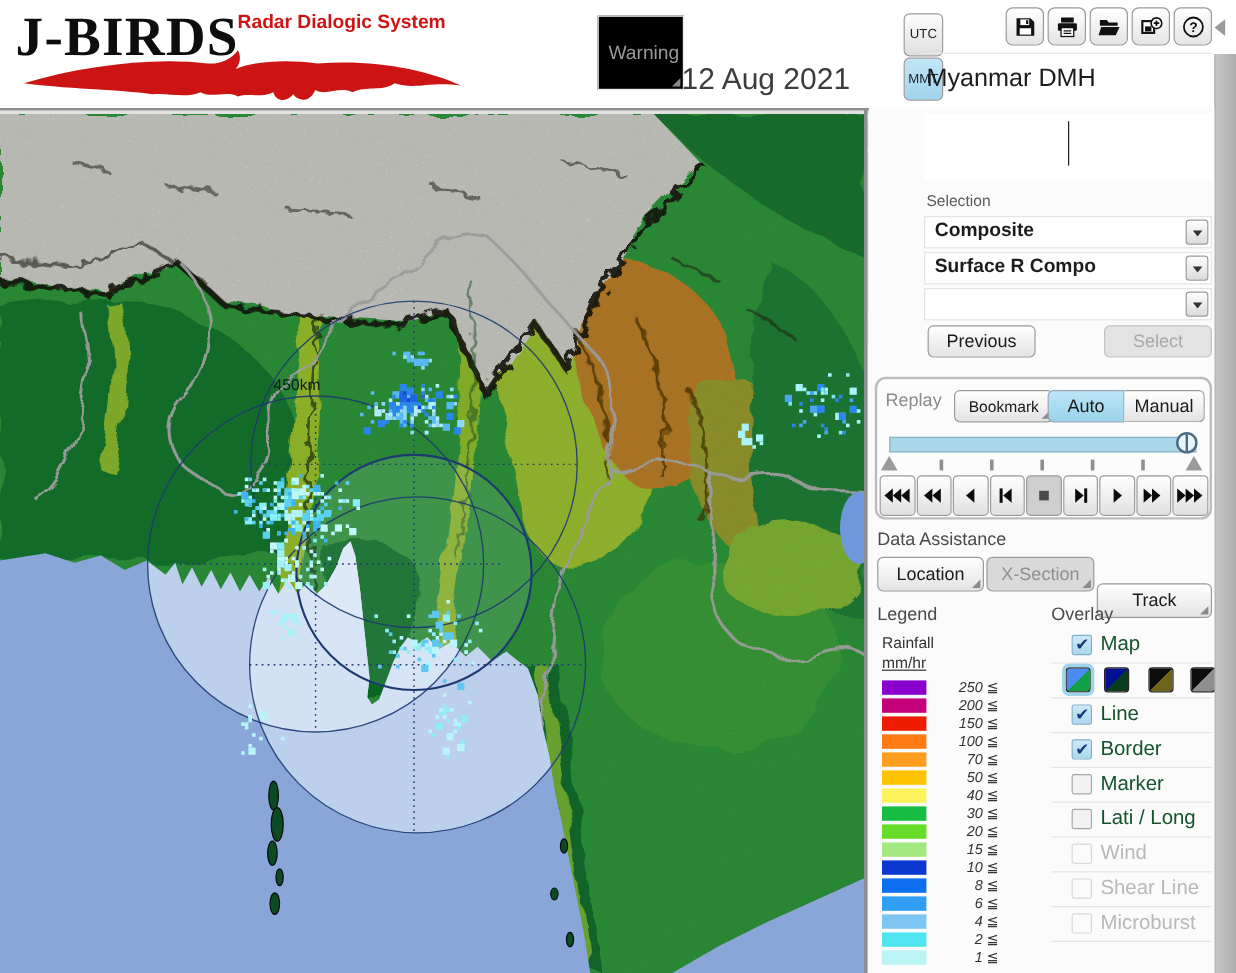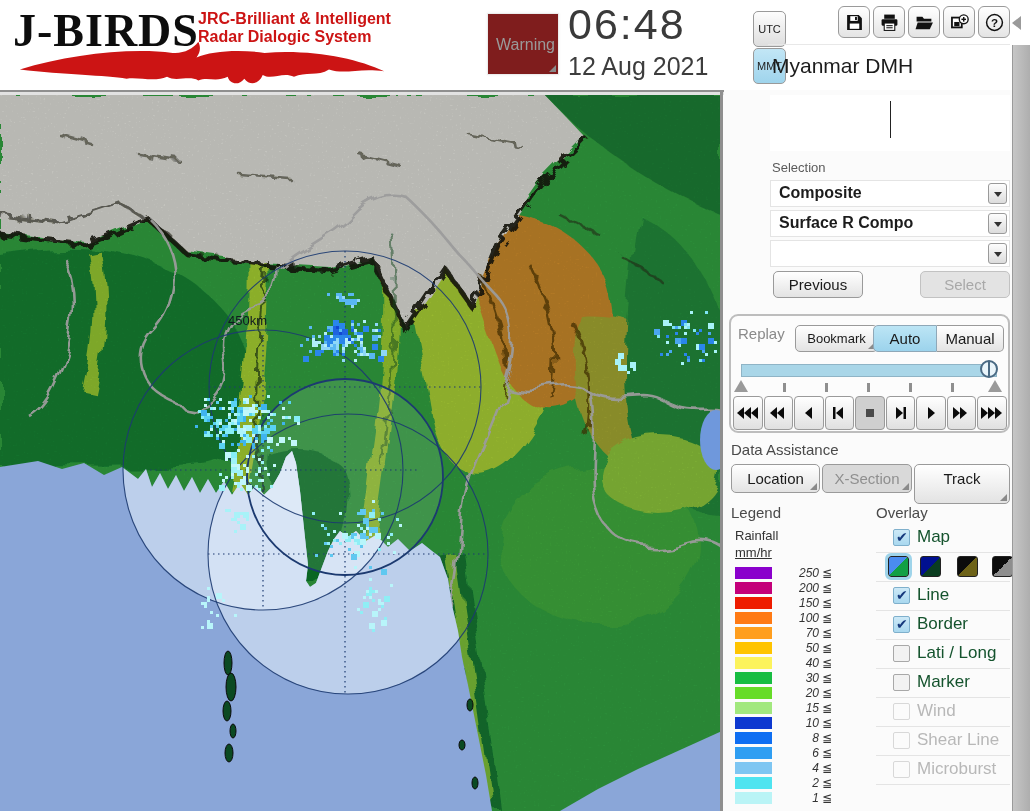--- a/index.html
+++ b/index.html
@@ -4,21 +4,21 @@
 <style>
   html,body{margin:0;padding:0;background:#fff;}
   *{box-sizing:border-box;font-family:"Liberation Sans","DejaVu Sans",sans-serif;}
   .app{position:relative;width:1030px;height:811px;background:#fbfbfb;overflow:hidden;}
   
   .header{position:absolute;left:0;top:0;width:1030px;height:91px;background:#fff;}
   .map-topline{position:absolute;left:0;top:90px;width:764px;height:5px;background:#e2e2e2;border-top:2px solid #8f8f8f;}
   .logo-title{position:absolute;left:13px;top:4px;font-family:"Liberation Serif","DejaVu Serif",serif;font-weight:700;font-size:46px;color:#0d0d0d;letter-spacing:1px;}
   .logo-sub{position:absolute;left:198px;top:10px;color:#cc1414;font-weight:700;font-size:16px;line-height:18px;white-space:nowrap;}
   .eagle{position:absolute;left:8px;top:40px;}
-  .warning-box{position:absolute;left:487px;top:13px;width:72px;height:62px;background:#7f1d1d;border:1px solid #ececec;box-shadow:0 0 3px rgba(0,0,0,.06);}
+  .warning-box{position:absolute;left:498px;top:13px;width:72px;height:62px;background:#000000;border:1px solid #ececec;box-shadow:0 0 3px rgba(0,0,0,.06);}
   .warning-box span{position:absolute;left:8px;top:22px;font-size:16px;color:#9a9a9a;}
   .corner{position:absolute;right:2px;bottom:2px;width:0;height:0;border-left:7px solid transparent;border-bottom:7px solid #8a8a8a;}
   .clock-time{position:absolute;left:568px;top:0px;font-size:43px;font-weight:500;color:#3a3a3a;letter-spacing:2px;}
   .clock-date{position:absolute;left:568px;top:52px;font-size:25px;color:#3d3d3d;}
   .tzbtn{position:absolute;left:724px;width:33px;height:36px;border:1px solid #9a9a9a;border-radius:5px;font-size:11px;color:#222;text-align:center;line-height:34px;cursor:pointer;margin-left:29px;}
   .tz-utc{top:11px;background:linear-gradient(#fdfdfd,#dedede);}
   .tz-mmt{top:48px;background:linear-gradient(#c2e6f6,#9fd4ec);}
   .toolbar{position:absolute;left:838px;top:6px;display:flex;gap:3px;}
   .tbtn{width:32px;height:32px;border:1px solid #9a9a9a;border-radius:6px;background:linear-gradient(#ffffff,#e4e4e4);display:flex;align-items:center;justify-content:center;cursor:pointer;}
   .hdr-sep{position:absolute;left:768px;top:44px;width:242px;height:1px;background:#e8e8e8;}
@@ -59,21 +59,21 @@
   .stri{position:absolute;width:0;height:0;border-left:7px solid transparent;border-right:7px solid transparent;border-bottom:12px solid #9a9a9a;top:64px;}
   .stri.l{left:3px;} .stri.r{left:257px;}
   .stick{position:absolute;top:67px;width:3px;height:9px;background:#8f8f8f;}
   .pbrow{position:absolute;left:2px;top:80px;display:flex;gap:1px;}
   .pbtn{width:29.5px;height:34px;border:1px solid #9a9a9a;border-radius:4px;background:linear-gradient(#ffffff,#e0e0e0);display:flex;align-items:center;justify-content:center;cursor:pointer;}
   .pbtn.active{background:#cfcfcf;}
   
   .da-label{position:absolute;left:7px;top:351px;font-size:15px;color:#4a4a4a;}
   .btn-location{left:7px;top:374px;width:89px;height:29px;line-height:27px;}
   .btn-xsection{left:98px;top:374px;width:90px;height:29px;line-height:27px;background:#d9d9d9;color:#8f8f8f;}
-  .btn-track{left:190px;top:374px;width:96px;height:40px;line-height:27px;}
+  .btn-track{left:190px;top:396px;width:96px;height:29px;line-height:27px;}
   
   .legend-label{position:absolute;left:7px;top:414px;font-size:15px;color:#4a4a4a;}
   .overlay-label{position:absolute;left:152px;top:414px;font-size:15px;color:#4a4a4a;}
   .lg-t1{position:absolute;left:11px;top:438px;font-size:13px;color:#333;}
   .lg-t2{position:absolute;left:11px;top:455px;font-size:13px;color:#333;text-decoration:underline;}
   .legend-rows{position:absolute;left:11px;top:476px;width:110px;}
   .lg-row{height:15px;position:relative;}
   .lg-sw{position:absolute;left:0;top:1px;width:37px;height:12px;}
   .lg-val{position:absolute;left:40px;top:0;width:44px;text-align:right;font-size:12px;color:#333;font-style:italic;}
   .lg-suf{position:absolute;left:87px;top:0;font-size:12px;color:#333;}
@@ -93,31 +93,29 @@
   .map-wrap svg text{font-family:"Liberation Sans","DejaVu Sans",sans-serif;}
 </style>
 </head>
 <body>
 
 <div class="app">
 
   <div class="header">
     <div class="logo-title">J-BIRDS</div>
     <div class="logo-sub">
-      <div>JRC-Brilliant &amp; Intelligent</div>
       <div>Radar  Dialogic  System</div>
     </div>
     <svg class="eagle" width="388" height="46" viewBox="0 0 400 50">
       <path fill="#cc1414" d="M2,32 C55,16 120,8 168,14 C180,15 190,10 196,2 C199,8 198,14 194,19 C210,12 240,10 268,14 C320,10 368,20 398,34 C370,30 356,38 338,32 C326,40 312,34 300,40 C288,34 276,44 266,38 C262,48 252,50 246,42 C240,50 230,48 228,40 C216,46 206,40 196,44 C186,38 172,46 162,40 C148,46 132,40 118,42 C96,38 50,38 2,32 Z"></path>
     </svg>
     <div class="warning-box">
       <span>Warning</span>
       <i class="corner"></i>
     </div>
-    <div class="clock-time">06:48</div>
     <div class="clock-date">12 Aug 2021</div>
     <div class="tzbtn tz-utc">UTC</div>
     <div class="tzbtn tz-mmt">MMT</div>
     <div class="toolbar" id="toolbar">
         <div class="tbtn">
           <span>
             <svg width="19" height="19" viewBox="0 0 18 18">
               <path d="M2,2 h11 l3,3 v11 h-14 Z" fill="#111"></path>
               <rect x="5" y="3" width="7" height="4.5" fill="#fff"></rect>
               <rect x="9.5" y="3.7" width="1.8" height="3" fill="#111"></rect>
@@ -1074,25 +1072,25 @@
         <div class="ov-row">
           <i class="ov-cb checked"></i>
           <span class="ov-lb">Line</span>
         </div>
         <div class="ov-row">
           <i class="ov-cb checked"></i>
           <span class="ov-lb">Border</span>
         </div>
         <div class="ov-row">
           <i class="ov-cb"></i>
-          <span class="ov-lb">Lati / Long</span>
+          <span class="ov-lb">Marker</span>
         </div>
         <div class="ov-row">
           <i class="ov-cb"></i>
-          <span class="ov-lb">Marker</span>
+          <span class="ov-lb">Lati / Long</span>
         </div>
         <div class="ov-row">
           <i class="ov-cb dis"></i>
           <span class="ov-lb dis">Wind</span>
         </div>
         <div class="ov-row">
           <i class="ov-cb dis"></i>
           <span class="ov-lb dis">Shear Line</span>
         </div>
         <div class="ov-row">

